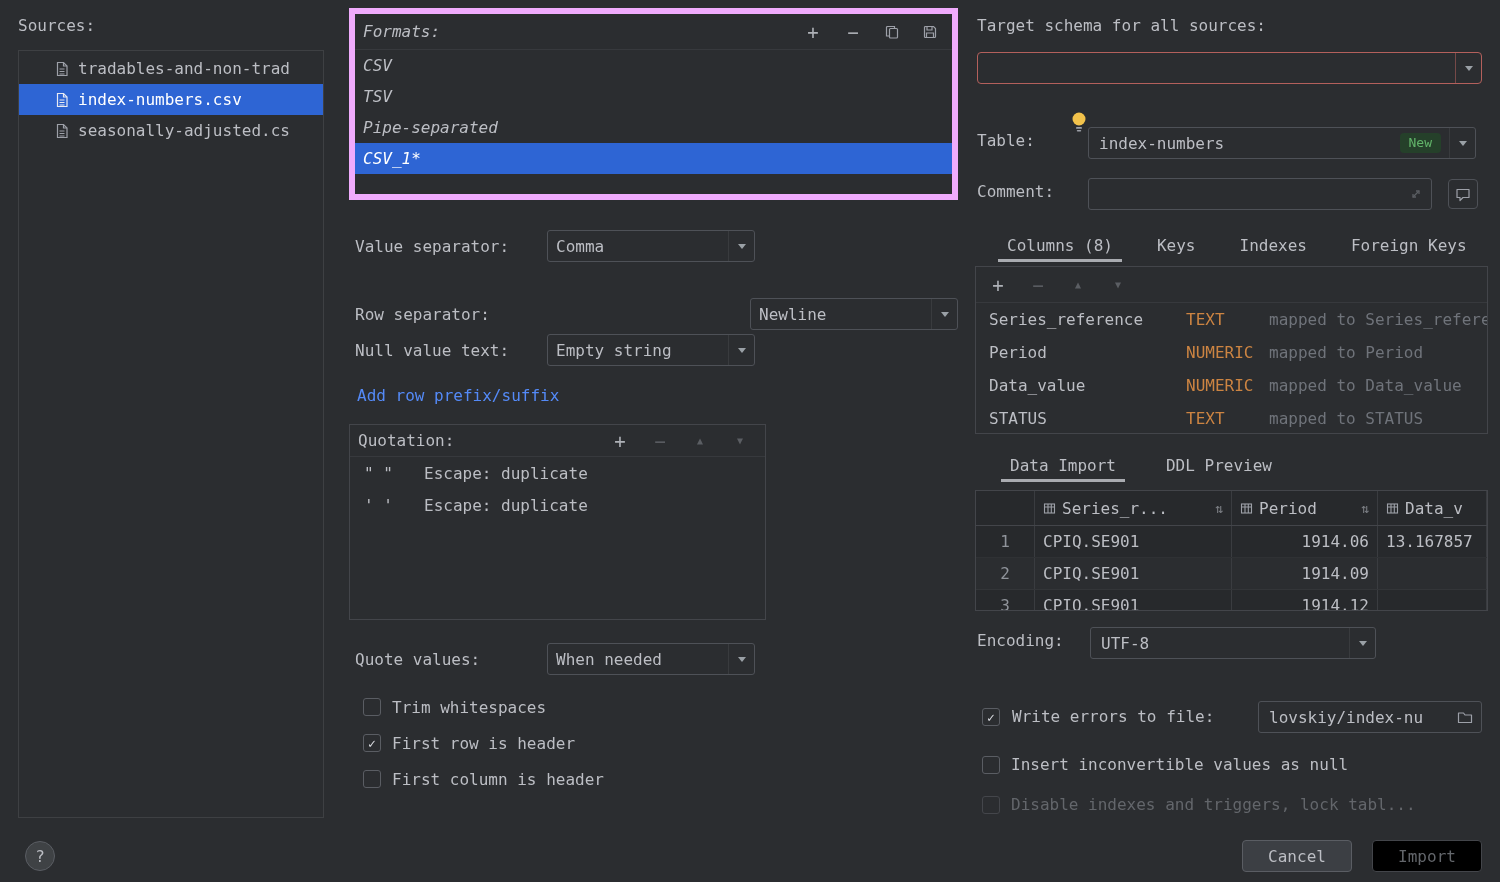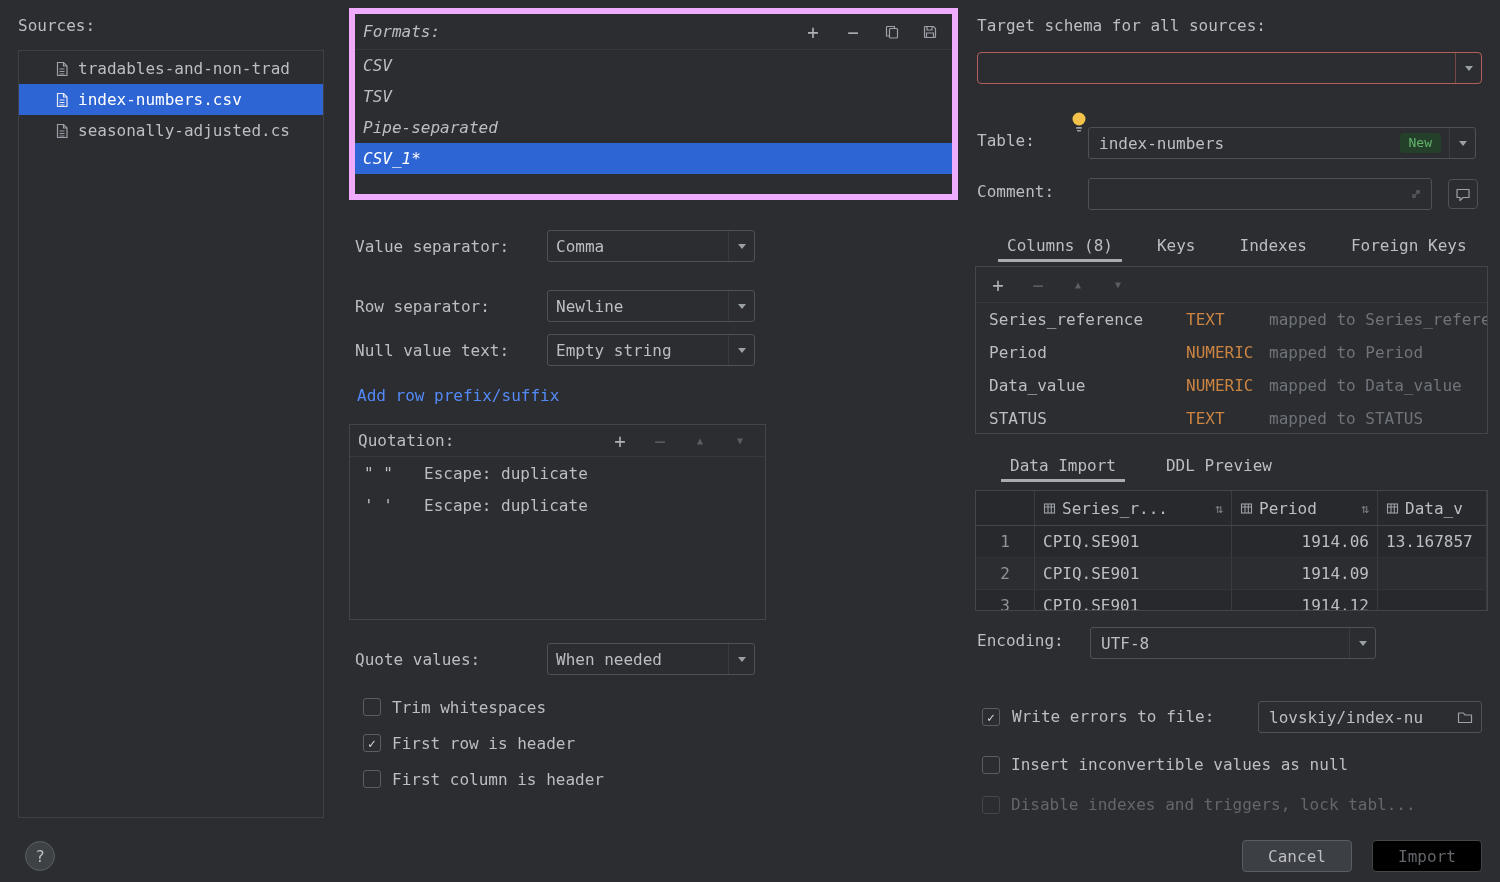--- a/index.html
+++ b/index.html
@@ -50,21 +50,21 @@
   
   #middle { left:349px; top:0; width:609px; height:822px; overflow:hidden; }
   #formats-box { left:0; top:8px; width:609px; height:192px; border:6px solid #f0abfc;font-style:italic; }
   #formats-header { height:36px; display:flex; align-items:center; padding:0 14px 0 8px; border-bottom:1px solid #37393d; gap:22px; }
   #formats-header .spacer { flex:1; }
   .fmt-row { height:31px; display:flex; align-items:center; padding-left:8px; white-space:nowrap; }
   .fmt-row.selected { background:#2e65d4; color:#ffffff; }
   .form-row { left:0; width:609px; height:32px; display:flex; align-items:center; padding-left:6px; }
   .form-row .flabel { width:192px; flex:none; }
   .form-row .combo { width:208px;padding-left:8px; }
-  #vs-row { top:230px; } #rs-row { top:290px; } #nv-row { top:334px; }
+  #vs-row { top:230px; } #rs-row { top:298px;justify-content:space-between; } #nv-row { top:334px; }
   #add-row-link { left:8px; top:386px; color:#548af7; white-space:nowrap; }
   #quotation-box { left:0; top:424px; width:417px; height:196px; border:1px solid #43454a; }
   #quotation-header { height:32px; display:flex; align-items:center; gap:22px; padding:0 16px 0 8px; border-bottom:1px solid #37393d; }
   #quotation-header .spacer { flex:1; }
   .q-row { height:32px; display:flex; align-items:center; padding-left:14px; }
   .q-chars { width:60px; flex:none; }
   #qv-row { top:643px; }
   .cb-row { left:14px; height:20px; display:flex; align-items:center; gap:11px; white-space:nowrap; }
   #cb1 { top:697px; } #cb2 { top:733px; } #cb3 { top:769px; }
   #header-format { left:0; top:848px; width:417px; text-align:center; white-space:nowrap; }

